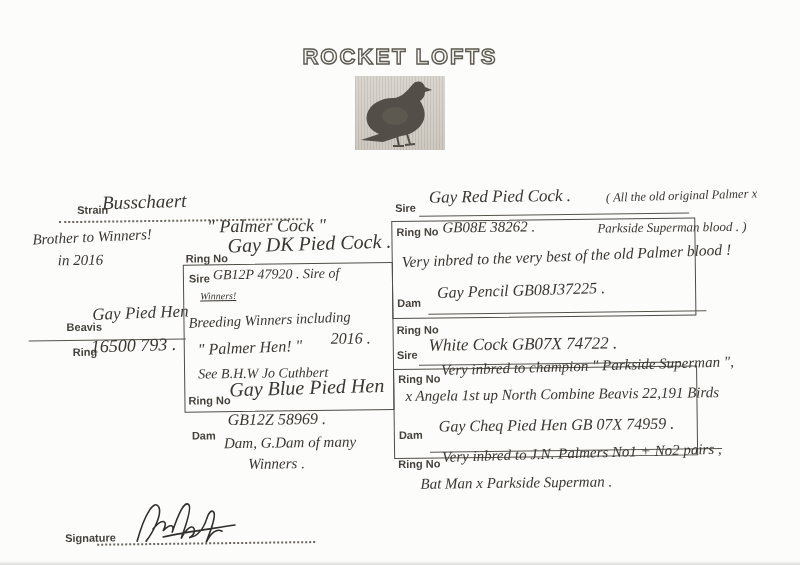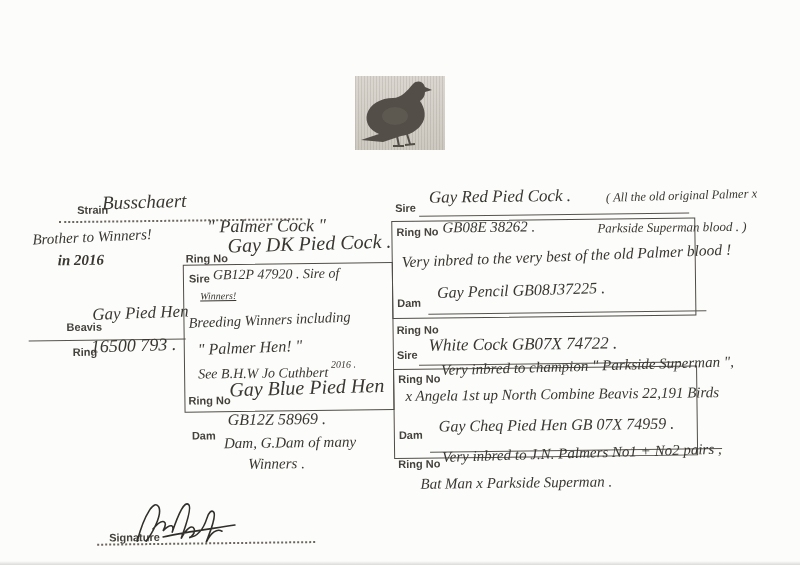--- a/index.html
+++ b/index.html
@@ -41,59 +41,60 @@
   }
   .photo svg { display:block; }
   .sig { position:absolute; left:128px; top:492px; }
 </style>
 </head>
 <body>
 
 <div class="page">
 
   <div class="layer">
+    <div class="outline" style="top:44px; font-size:22px;">ROCKET LOFTS</div>
 
     <div class="photo">
       <svg width="90" height="74" viewBox="0 0 90 74">
         <path d="M58 8 C62 4 68 5 70 11 L77 14 L70 16 C70 20 68 23 65 25
                  C70 32 72 42 66 49 C62 55 54 59 46 60 L28 66 L6 64 L24 58
                  C14 54 10 46 12 38 C15 28 26 22 38 22 C46 22 52 15 58 8 Z" fill="#534e48"></path>
         <ellipse cx="40" cy="40" rx="13" ry="9" fill="#6b655c" opacity="0.45"></ellipse>
         <path d="M42 60 L44 70 M38 70 L49 70 M52 58 L55 68 M50 69 L60 68" stroke="#534e48" stroke-width="2" fill="none"></path>
       </svg>
     </div>
 
   </div>
 
   <div class="layer" id="form-layer">
 
     <div class="lbl" style="left:78px; top:200px;">Strain</div>
     <div class="dotline" style="left:60px; top:217px; width:243px;"></div>
     <div class="hw" style="left:103px; top:189px; font-size:19px; transform:rotate(-1deg);">Busschaert</div>
 
     <div class="hw" style="left:33px; top:226px; font-size:15px; transform:rotate(-2deg);">Brother to Winners!</div>
-    <div class="hw" style="left:58px; top:249px; font-size:15px;font-weight:bold;">in 2016</div>
+    <div class="hw" style="left:58px; top:249px; font-size:15px;">in 2016</div>
 
     <div class="hw" style="left:92px; top:301px; font-size:17px; transform:rotate(-1.5deg);">Gay Pied Hen</div>
     <div class="lbl" style="left:66px; top:317px;">Beavis</div>
     <div class="line" style="left:28px; top:336px; width:157px;"></div>
     <div class="lbl" style="left:72px; top:342px;">Ring</div>
     <div class="hw" style="left:90px; top:333px; font-size:18px; transform:rotate(-1deg);">16500 793 .</div>
 
     <div class="hw" style="left:208px; top:215px; font-size:18px;">" Palmer Cock "</div>
     <div class="lbl" style="left:186px; top:250px;">Ring No</div>
     <div class="hw" style="left:228px; top:232px; font-size:20px; transform:rotate(-1deg);">Gay DK Pied Cock .</div>
 
     <div class="box" style="left:183px; top:262px; width:208px; height:146px;"></div>
 
     <div class="lbl" style="left:189px; top:270px;">Sire</div>
     <div class="hw" style="left:213px; top:266px; font-size:14px;">GB12P 47920 . Sire of</div>
     <div class="hw" style="left:200px; top:289px; font-size:10px;text-decoration:underline;">Winners!</div>
     <div class="hw" style="left:188px; top:311px; font-size:14.5px; transform:rotate(-1.5deg);">Breeding Winners including</div>
-    <div class="hw" style="left:330px; top:330px; font-size:10px;margin-top:29px;">2016 .</div>
+    <div class="hw" style="left:330px; top:330px; font-size:16px;">2016 .</div>
     <div class="hw" style="left:197px; top:338px; font-size:16px; transform:rotate(-1.5deg);">" Palmer Hen! "</div>
     <div class="hw" style="left:197px; top:365px; font-size:14px;">See B.H.W Jo Cuthbert</div>
 
     <div class="lbl" style="left:187px; top:392px;">Ring No</div>
     <div class="hw" style="left:228px; top:376px; font-size:20px; transform:rotate(-1deg);">Gay Blue Pied Hen</div>
 
     <div class="lbl" style="left:190px; top:427px;">Dam</div>
     <div class="hw" style="left:226px; top:410px; font-size:16px;">GB12Z 58969 .</div>
     <div class="hw" style="left:222px; top:434px; font-size:15px;">Dam, G.Dam of many</div>
     <div class="hw" style="left:246px; top:455px; font-size:15px;">Winners .</div>
@@ -121,21 +122,21 @@
     <div class="lbl" style="left:397px; top:373px;">Ring No</div>
     <div class="hw" style="left:440px; top:361px; font-size:15px; transform:rotate(-1deg);">Very inbred to champion " Parkside Superman ",</div>
     <div class="hw" style="left:404px; top:389px; font-size:15px;">x Angela 1st up North Combine Beavis  22,191 Birds</div>
     <div class="lbl" style="left:397px; top:429px;">Dam</div>
     <div class="hw" style="left:437px; top:419px; font-size:16px;">Gay Cheq Pied Hen  GB 07X 74959 .</div>
     <div class="line" style="left:428px; top:452px; width:292px;"></div>
     <div class="lbl" style="left:396px; top:458px;">Ring No</div>
     <div class="hw" style="left:440px; top:448px; font-size:15px; transform:rotate(-1deg);">Very inbred to J.N. Palmers No1 + No2 pairs ,</div>
     <div class="hw" style="left:418px; top:477px; font-size:15px;">Bat Man x Parkside Superman .</div>
 
-    <div class="lbl" style="left:62px; top:528px;margin-left:44px;">Signature</div>
+    <div class="lbl" style="left:62px; top:528px;">Signature</div>
     <div class="dotline" style="left:94px; top:540px; width:218px;"></div>
     <div class="sig">
       <svg width="115" height="52" viewBox="0 0 115 52">
         <path d="M6 46 C14 18 24 4 28 12 C32 20 20 40 15 46
                  M22 34 C32 22 38 26 32 36 C40 28 44 30 41 38
                  C48 18 54 6 58 10 C62 14 52 38 50 44
                  C55 34 61 30 63 34 C65 38 60 43 58 43
                  C66 42 72 36 76 24 C78 18 81 15 83 18 C86 23 77 42 75 48
                  C80 38 86 34 91 37
                  M32 42 C55 37 85 34 104 31" fill="none" stroke="#312f2b" stroke-width="1.6" stroke-linecap="round"></path>

